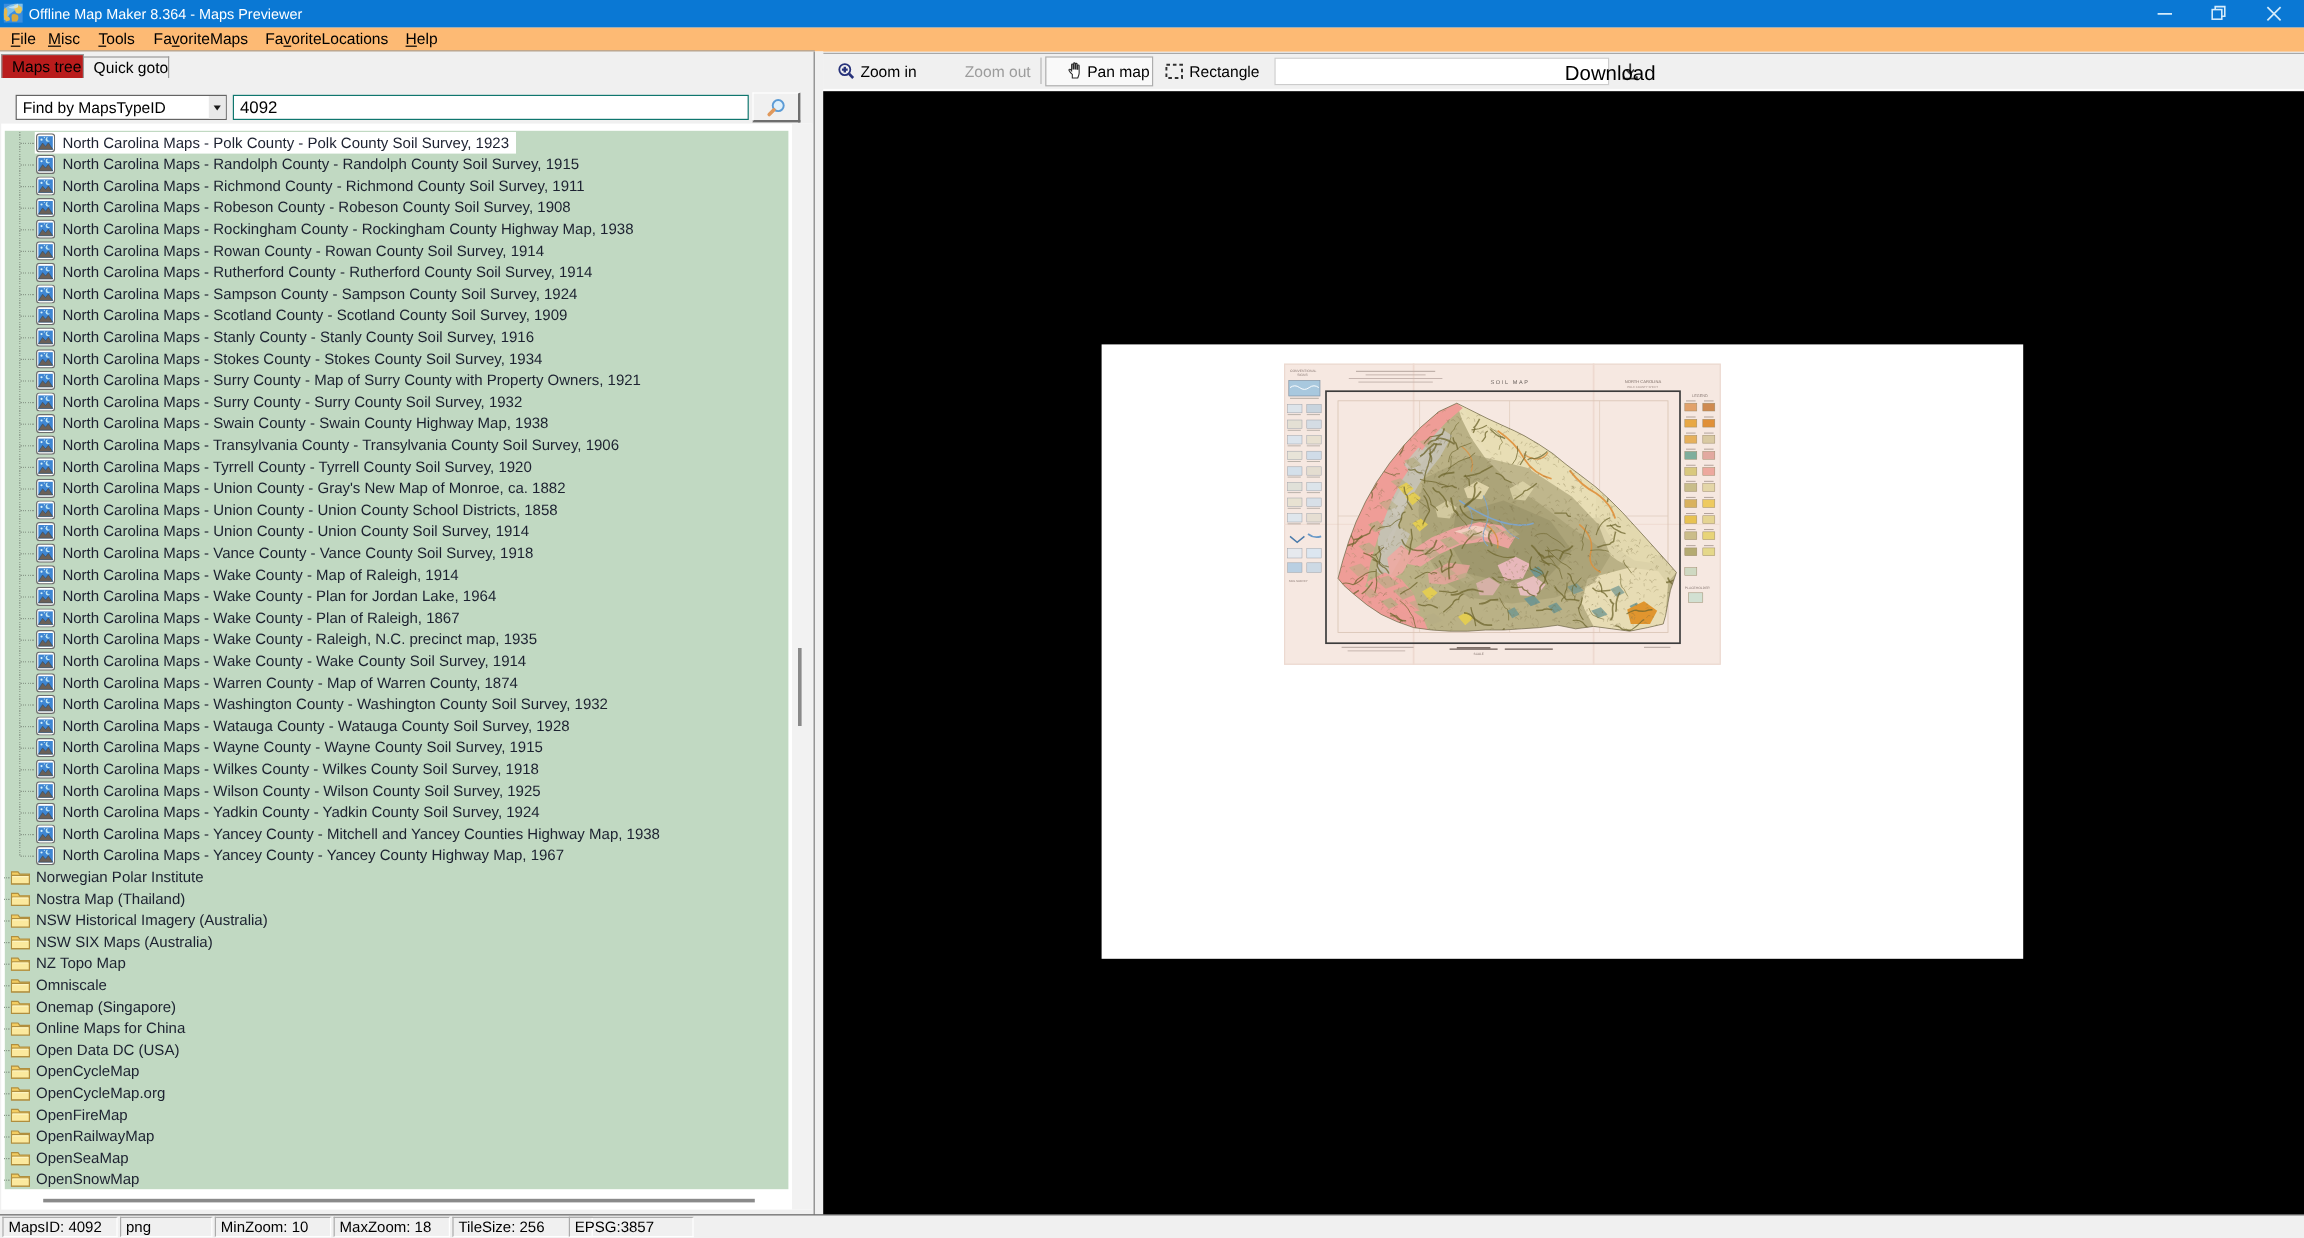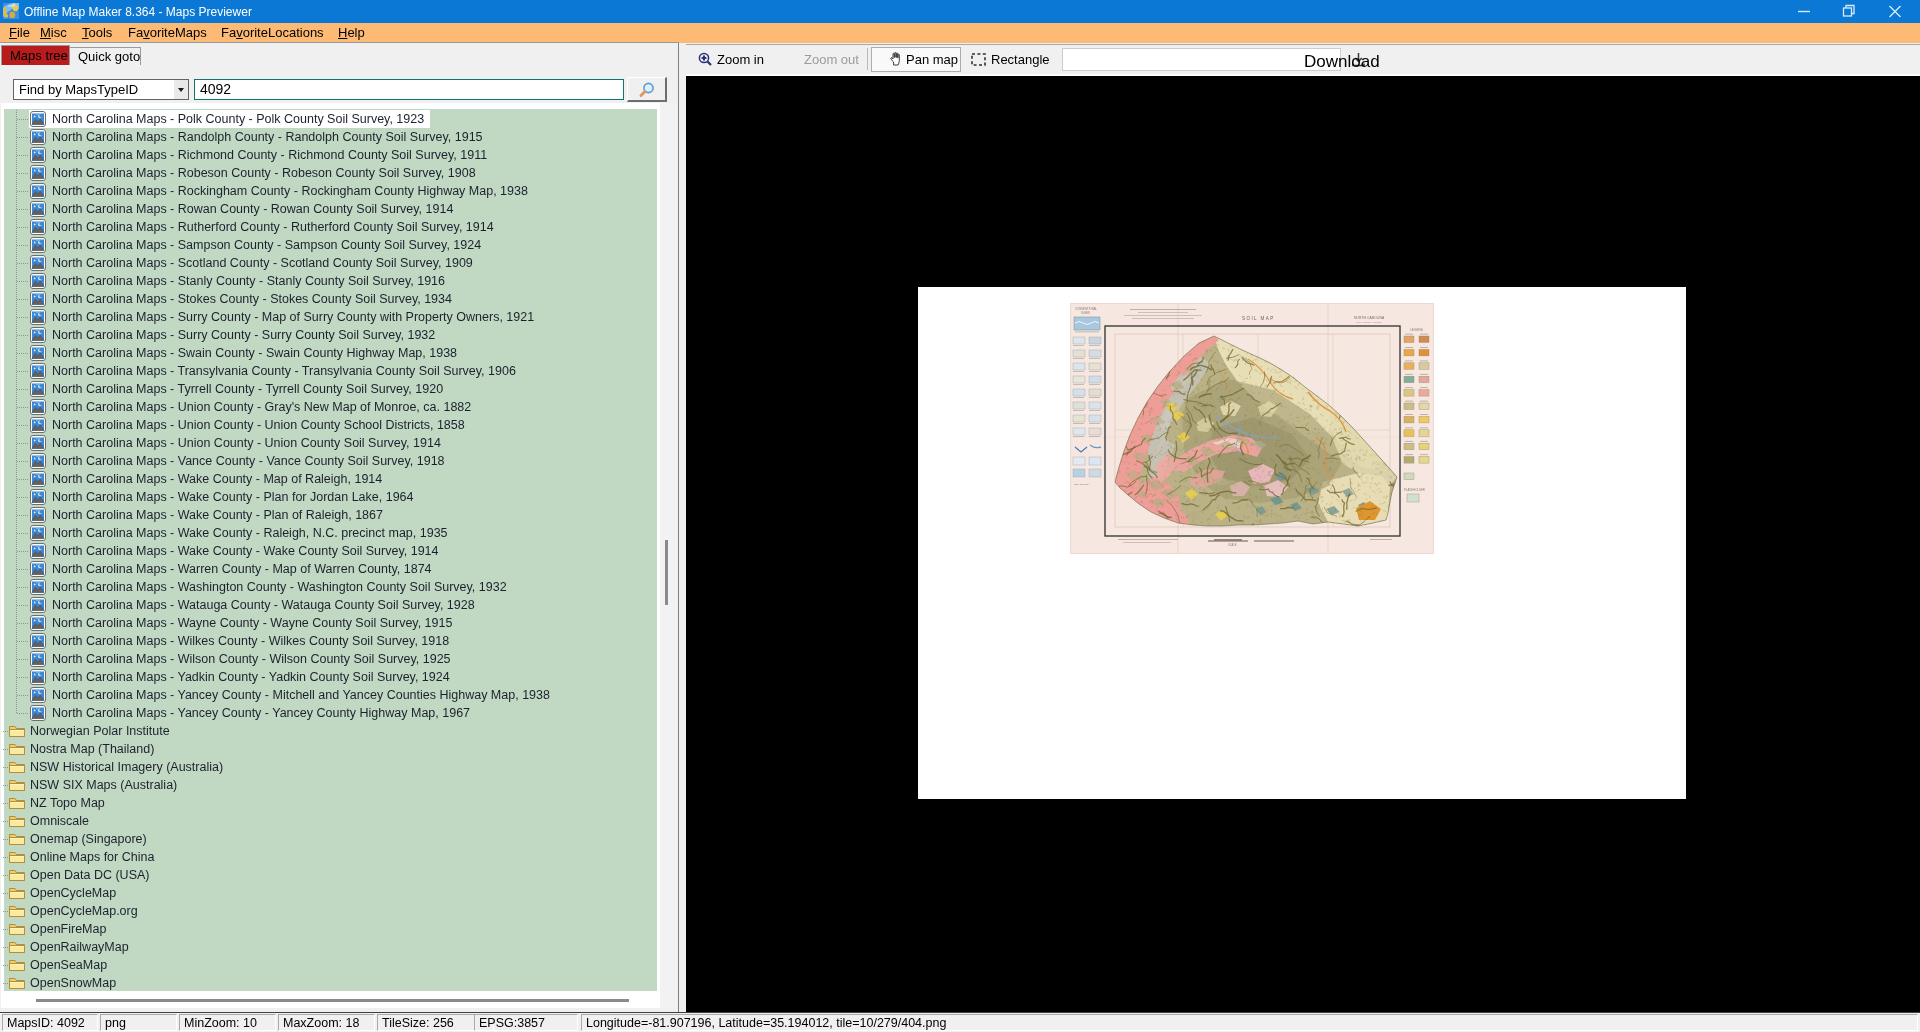--- a/index.html
+++ b/index.html
@@ -2122,14 +2122,13 @@
   </svg>
 
 <div class="abs" id="statusline"></div>
 <div class="abs" id="statusbar">
   <div class="sect" style="left:2px;width:96px">MapsID: 4092</div>
   <div class="sect" style="left:100px;width:77px">png</div>
   <div class="sect" style="left:179px;width:97px">MinZoom: 10</div>
   <div class="sect" style="left:278px;width:97px">MaxZoom: 18</div>
   <div class="sect" style="left:377px;width:117px">TileSize: 256</div>
   <div class="sect" style="left:474px;width:104px">EPSG:3857</div>
-  <div class="sect" style="left:581px;width:1337px">Longitude=-81.907196, Latitude=35.194012, tile=10/279/404.png</div>
 </div>
 
 </body></html>

